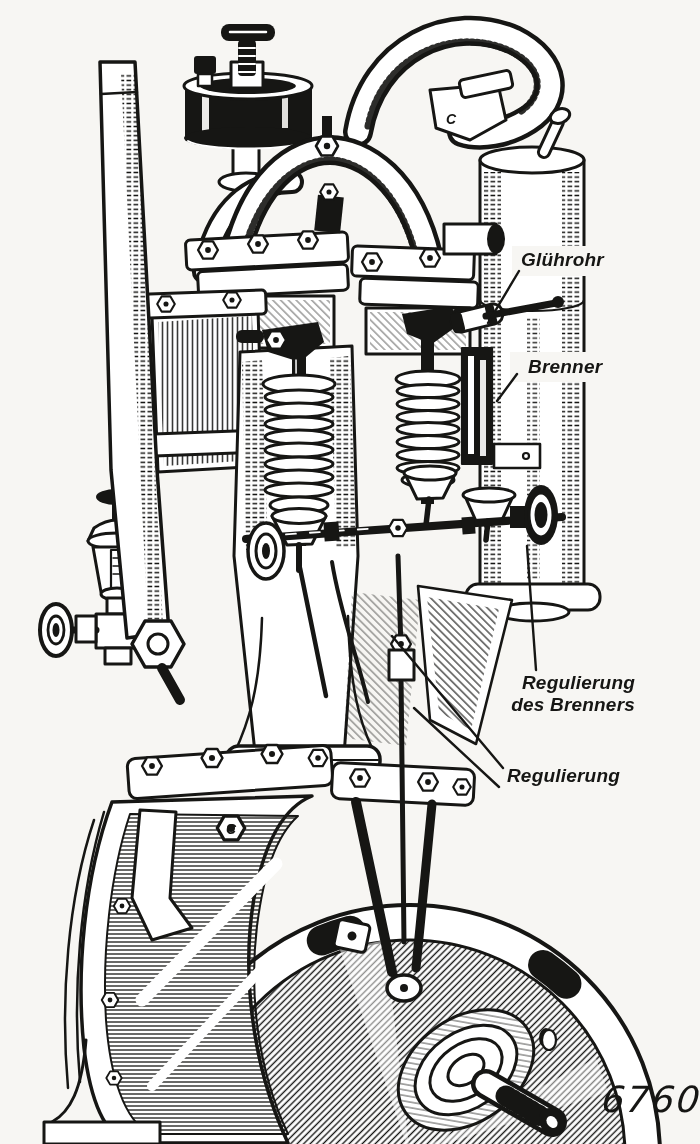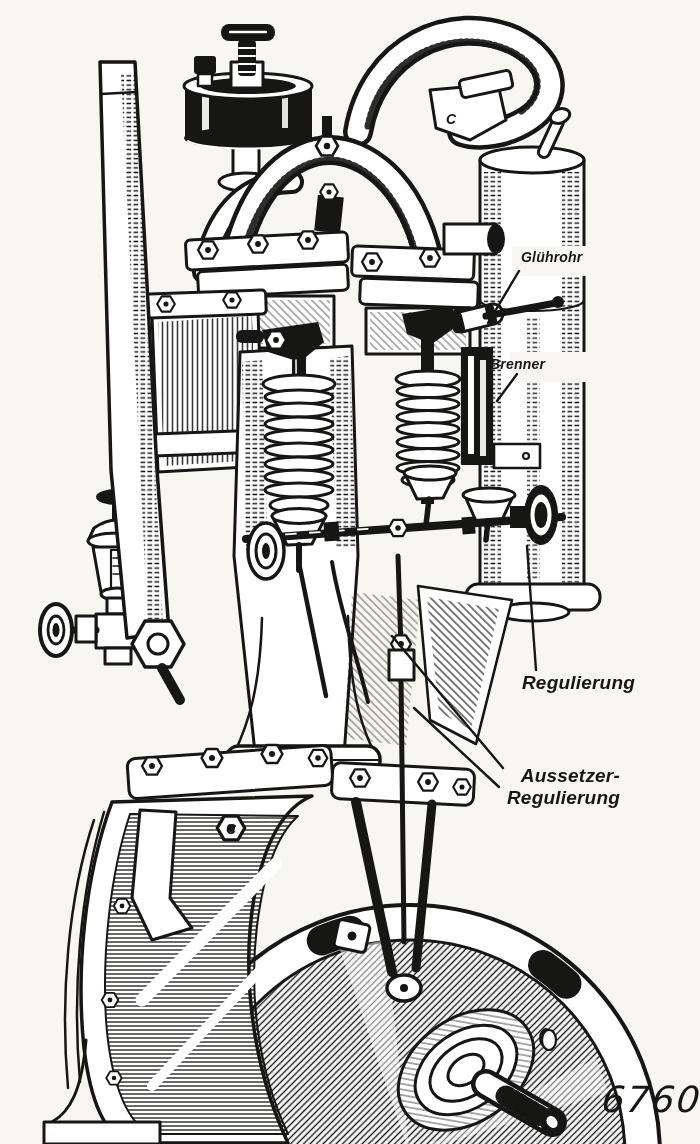--- a/index.html
+++ b/index.html
@@ -1,19 +1,19 @@
 <!DOCTYPE html>
 <html><head>
 <meta charset="utf-8">
 <style>
   html,body{margin:0;padding:0;background:#e8e8e6;}
   .stage{position:relative;width:700px;height:1144px;background:#f7f6f3;overflow:hidden;
          font-family:"Liberation Sans",sans-serif;}
   .stage svg{position:absolute;left:0;top:0;}
-  .lbl{position:absolute;font-style:italic;font-weight:700;font-size:14px;color:#161614;
+  .lbl{position:absolute;font-style:italic;font-weight:700;font-size:19px;color:#161614;
        white-space:nowrap;letter-spacing:.2px;}
   .lbl2{position:absolute;font-style:italic;font-weight:700;font-size:19px;color:#161614;
         text-align:right;line-height:22px;letter-spacing:.2px;}
   .fignum{position:absolute;font-family:"DejaVu Sans",sans-serif;font-style:italic;
           font-size:36px;color:#161614;letter-spacing:2px;transform:skewX(-6deg);}
   .cmark{font:italic 700 14px "Liberation Sans",sans-serif;fill:#161614;}
   
   .w{fill:#fff}.k{fill:#161614}.n{fill:none}
   .s2{stroke:#161614;stroke-width:2.2}
   .s25{stroke:#161614;stroke-width:2.5}
@@ -356,22 +356,22 @@
     <line x1="503" y1="768" x2="392" y2="636"></line>
     <line x1="499" y1="787" x2="414" y2="708"></line>
   </g>
 
   <text class="cmark" x="446" y="124">C</text>
   <text class="cmark" x="226" y="834">C</text>
   </g>
 </svg>
 
 <div class="lbl" style="left:521px;top:249px;">Glührohr</div>
-<div class="lbl" style="left:490px;top:356px;font-style:italic;">Brenner</div>
+<div class="lbl" style="left:528px;top:356px;font-style:italic;">Brenner</div>
 <div class="lbl2" style="left:455px;top:672px;width:180px;">
   <div>Regulierung</div>
+  <div>des Brenners</div>
 </div>
 <div class="lbl2" style="left:455px;top:765px;width:165px;">
-  <div>Aussetzer-</div>
   <div>Regulierung</div>
 </div>
 <div class="fignum" style="left:602px;top:1079px;">67606</div>
 </div>
 
 </body></html>

